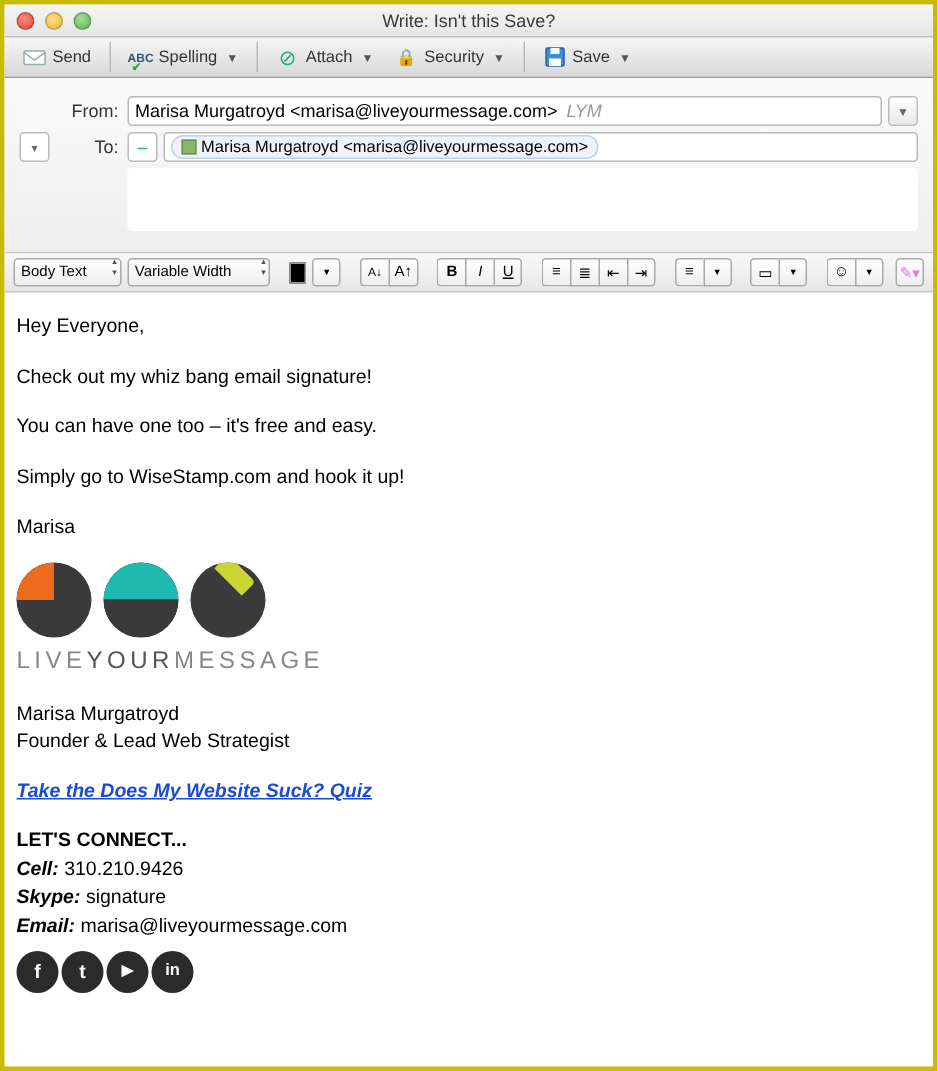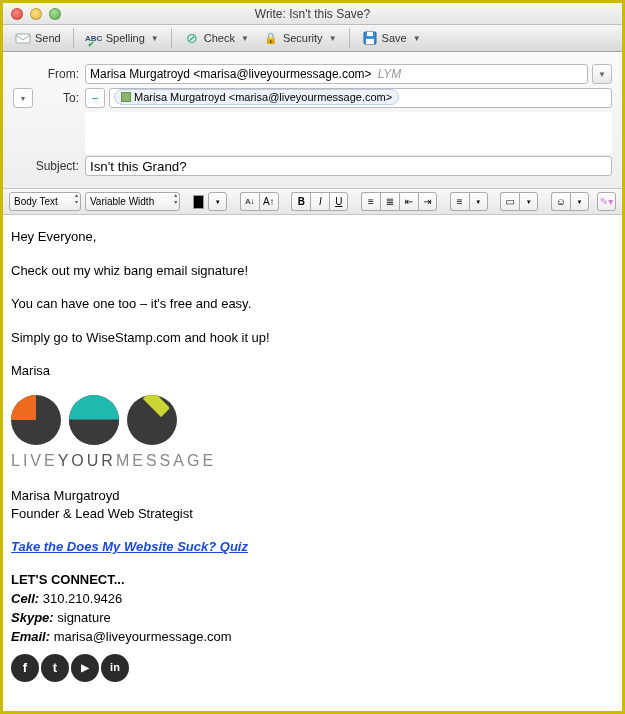--- a/index.html
+++ b/index.html
@@ -12,21 +12,21 @@
 .tl.g{background:radial-gradient(circle at 40% 35%,#a5e09b,#5fb14f)}
 .title{position:absolute;left:0;right:0;text-align:center;font-size:12px;color:#3a3a3a;pointer-events:none}
 .toolbar{height:27px;background:linear-gradient(#f6f6f6,#d8d8d8);border-bottom:1px solid #9e9e9e;display:flex;align-items:center;padding:0 6px;gap:2px}
 .tbtn{display:flex;align-items:center;gap:4px;padding:2px 6px;border-radius:3px;color:#333;font-size:11px;cursor:pointer}
 .sep{width:1px;height:20px;background:#b9b9b9;margin:0 4px}
 .ticon{width:16px;height:16px;display:flex;align-items:center;justify-content:center}
 .dd{font-size:8px;color:#555;margin-left:2px}
 .hdrs{background:linear-gradient(#fbfbfb,#eee);padding:12px 10px;border-bottom:1px solid #c7c7c7}
 .hrow{display:flex;align-items:center;margin-bottom:4px}
 .hlabel{width:66px;text-align:right;margin-right:6px;color:#333;font-size:12px}
-.hfield{flex:1;background:#fff;border:1px solid #b8b8b8;border-radius:3px;padding:2px 4px;height:20px;display:flex;align-items:flex-end}
+.hfield{flex:1;background:#fff;border:1px solid #b8b8b8;border-radius:3px;padding:2px 4px;height:20px;display:flex;align-items:center}
 .chip{background:#eef3fa;border:1px solid #bcd0e8;border-radius:8px;padding:1px 6px;font-size:11px;display:flex;align-items:center;gap:3px}
 .toind{width:20px;margin-right:4px;border:1px solid #bbb;border-radius:3px;height:20px;background:#fff;display:flex;align-items:center;justify-content:center;font-size:8px;color:#666}
 .rbtn{width:20px;height:20px;margin-left:4px;border:1px solid #bbb;border-radius:3px;background:linear-gradient(#fff,#e8e8e8);display:flex;align-items:center;justify-content:center;font-size:8px;color:#666}
 .fmtbar{height:26px;background:linear-gradient(#f9f9f9,#e6e6e6);border-bottom:1px solid #c7c7c7;display:flex;align-items:center;padding:0 6px;gap:4px}
 .sel{border:1px solid #aaa;border-radius:3px;background:linear-gradient(#fff,#eee);height:19px;font-size:10px;padding:0 16px 0 4px;position:relative;display:flex;align-items:center}
 .sel::after{content:"▴\A▾";white-space:pre;position:absolute;right:2px;top:-1px;font-size:6px;line-height:7px;color:#555}
 .swatch{width:14px;height:14px;background:#000;border:1px solid #999}
 .fbtn{border:1px solid #aaa;border-radius:3px;background:linear-gradient(#fff,#eee);height:19px;min-width:19px;display:flex;align-items:center;justify-content:center;font-size:10px;padding:0 3px}
 .fgrp{display:flex}
 .fgrp .fbtn{border-radius:0;border-right:none}
@@ -77,21 +77,21 @@
   </div>
   <div class="sep"></div>
   <div class="tbtn">
     <span class="ticon" style="font-size:8px;font-weight:bold;color:#357;position:relative">ABC<span style="position:absolute;bottom:-3px;left:2px;color:#2a5">✔</span></span>
     <span>Spelling</span>
     <span class="dd">▼</span>
   </div>
   <div class="sep"></div>
   <div class="tbtn">
     <span class="ticon" style="color:#2a8;font-size:14px">⊘</span>
-    <span>Check</span>
+    <span>Attach</span>
     <span class="dd">▼</span>
   </div>
   <div class="tbtn">
     <span class="ticon" style="color:#c9a038">🔒</span>
     <span>Security</span>
     <span class="dd">▼</span>
   </div>
   <div class="sep"></div>
   <div class="tbtn">
     <span class="ticon">
@@ -122,24 +122,20 @@
     <div class="hfield">
       <span class="chip">
         <span class="persona"></span>
         <span>Marisa Murgatroyd &lt;marisa@liveyourmessage.com&gt;</span>
       </span>
     </div>
   </div>
   <div class="hrow" style="margin-bottom:2px">
     <div class="hlabel"></div>
     <textarea class="peek hfield" style="height: 42px;"></textarea>
-  </div>
-  <div class="hrow" style="margin-bottom:0">
-    <div class="hlabel">Subject:</div>
-    <input class="hfield" style="height: 20px;" value="Isn't this Grand?">
   </div>
 </div>
 
 <div class="fmtbar">
   <div class="sel" style="width:86px">
       <span>Body Text</span>
     </div>
   <div class="sel" style="width:116px">
       <span>Variable Width</span>
     </div>

